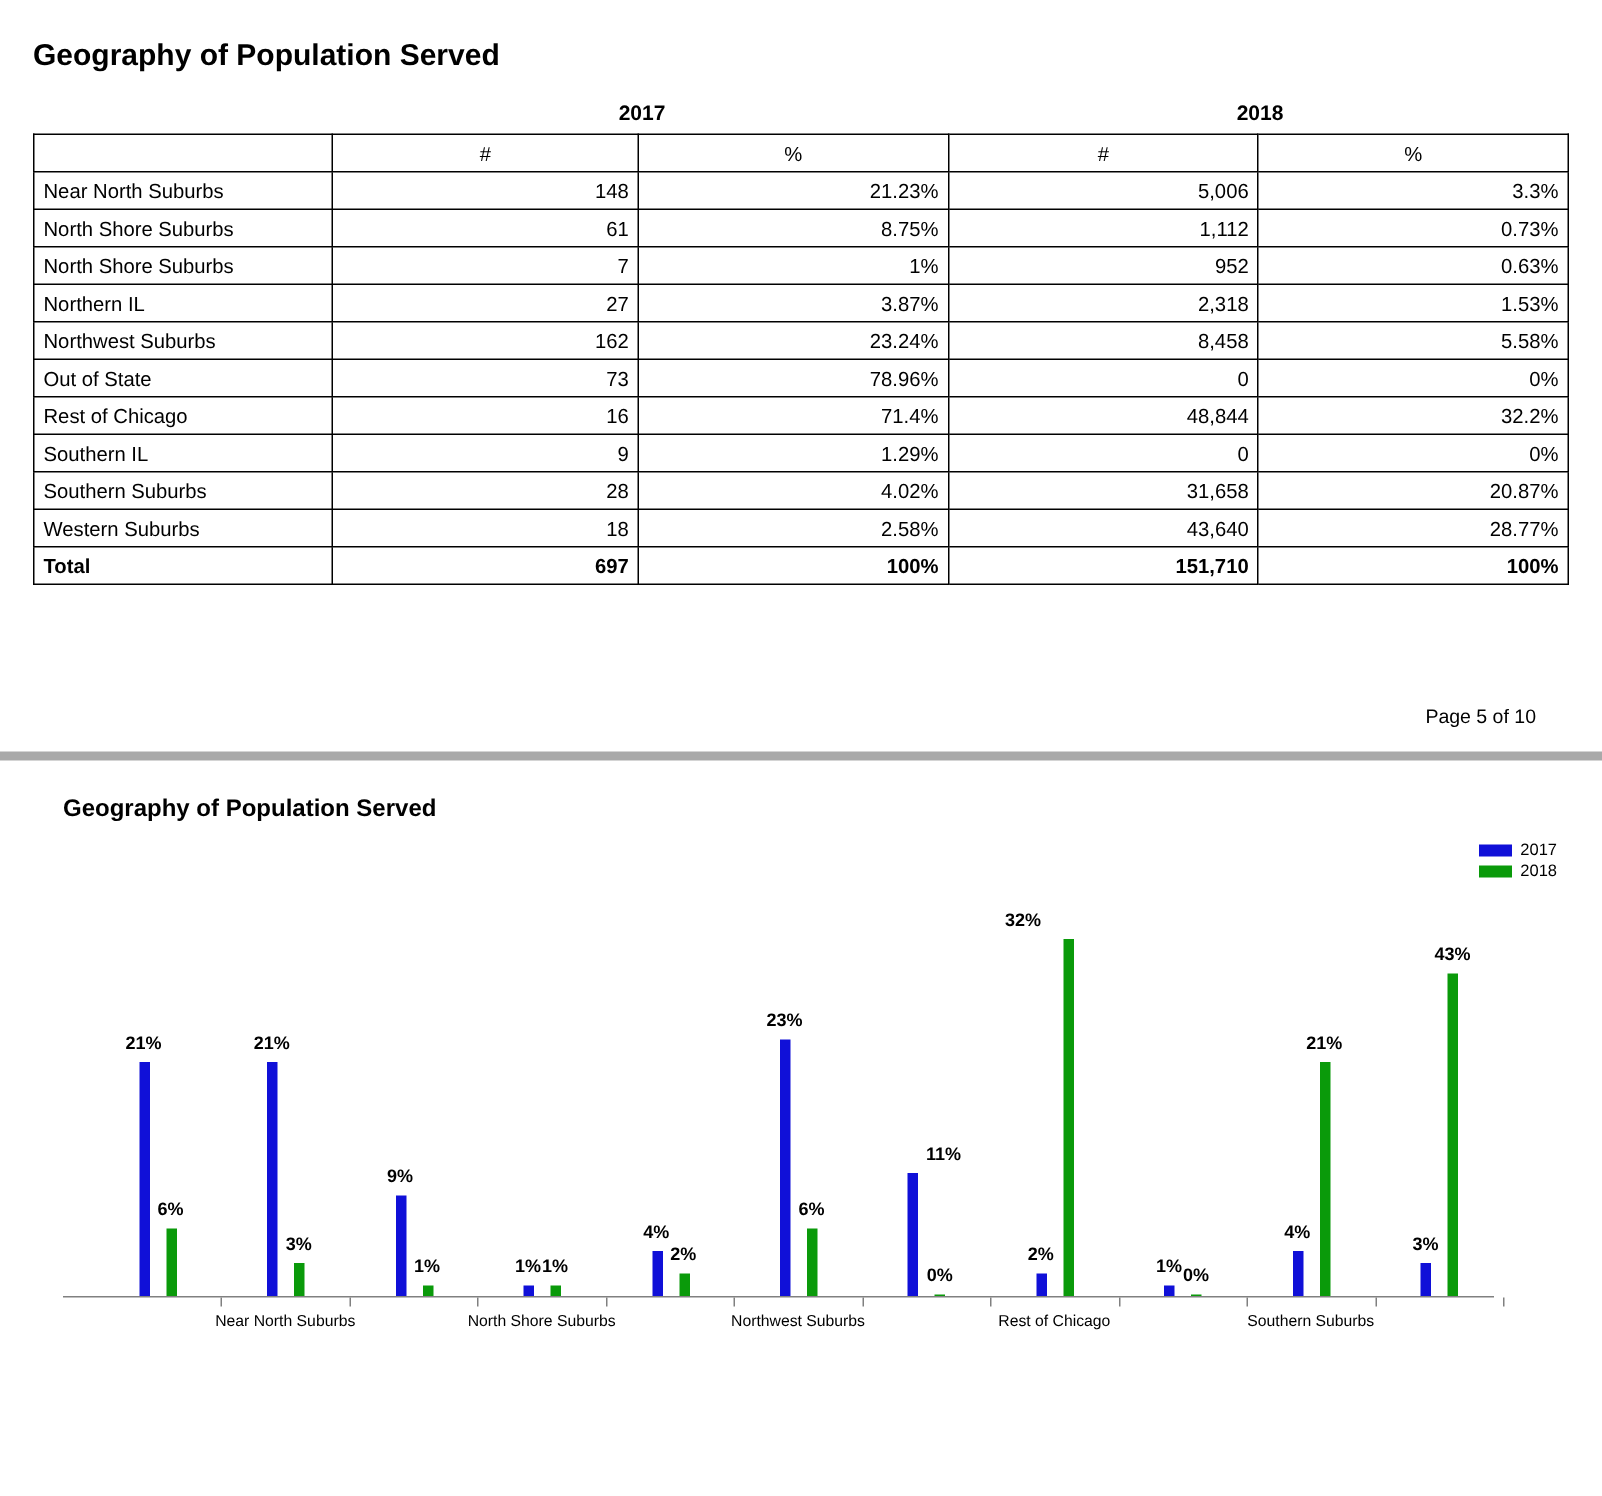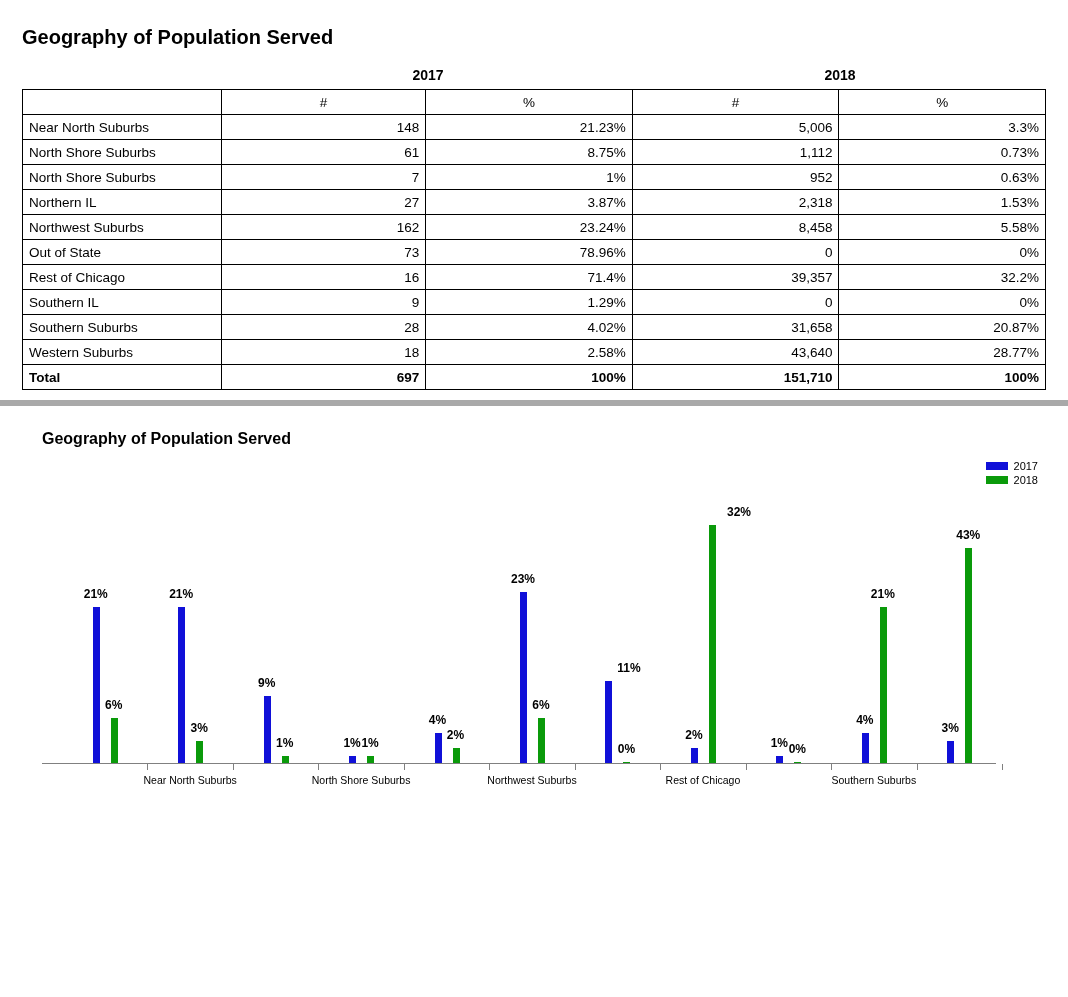--- a/index.html
+++ b/index.html
@@ -94,21 +94,21 @@
             <td class="lbl">Out of State</td>
             <td class="num">73</td>
             <td class="num">78.96%</td>
             <td class="num">0</td>
             <td class="num">0%</td>
           </tr>
           <tr>
             <td class="lbl">Rest of Chicago</td>
             <td class="num">16</td>
             <td class="num">71.4%</td>
-            <td class="num">39,357</td>
+            <td class="num">48,844</td>
             <td class="num">32.2%</td>
           </tr>
           <tr>
             <td class="lbl">Southern IL</td>
             <td class="num">9</td>
             <td class="num">1.29%</td>
             <td class="num">0</td>
             <td class="num">0%</td>
           </tr>
           <tr>
@@ -128,20 +128,21 @@
           <tr class="total">
             <td class="lbl">Total</td>
             <td class="num">697</td>
             <td class="num">100%</td>
             <td class="num">151,710</td>
             <td class="num">100%</td>
           </tr>
         </tbody>
   </table>
 
+  <div class="pagefoot">Page 5 of 10</div>
 </div>
 
 <div class="divider"></div>
 
 <div class="sec2">
   <h3 class="ctitle">Geography of Population Served</h3>
 
   <div class="legend">
     <div class="row">
           <span class="sw" style="background:#1010d8"></span>
@@ -201,21 +202,21 @@
         <div class="vlbl" style="left: 242.636px; bottom: 36.4286px;">1%</div>
         <div class="bar green" style="left: 325.091px; height: 7.42857px; background: rgb(10, 154, 10);"></div>
         <div class="vlbl" style="left: 328.091px; bottom: 36.4286px;">1%</div>
         <div class="bar green" style="left: 410.545px; height: 14.8571px; background: rgb(10, 154, 10);"></div>
         <div class="vlbl" style="left: 413.545px; bottom: 43.8571px;">2%</div>
         <div class="bar green" style="left: 496px; height: 44.5714px; background: rgb(10, 154, 10);"></div>
         <div class="vlbl" style="left: 499px; bottom: 73.5714px;">6%</div>
         <div class="bar green" style="left: 581.455px; height: 1px; background: rgb(10, 154, 10);"></div>
         <div class="vlbl" style="left: 584.455px; bottom: 30px;">0%</div>
         <div class="bar green" style="left: 666.909px; height: 237.714px; background: rgb(10, 154, 10);"></div>
-        <div class="vlbl" style="left: 697px; bottom: 266.714px;">32%</div>
+        <div class="vlbl" style="left: 640px; bottom: 266.714px;">32%</div>
         <div class="bar green" style="left: 752.364px; height: 1px; background: rgb(10, 154, 10);"></div>
         <div class="vlbl" style="left: 755.364px; bottom: 30px;">0%</div>
         <div class="bar green" style="left: 837.818px; height: 156px; background: rgb(10, 154, 10);"></div>
         <div class="vlbl" style="left: 840.818px; bottom: 185px;">21%</div>
         <div class="bar green" style="left: 923.273px; height: 215.429px; background: rgb(10, 154, 10);"></div>
         <div class="vlbl" style="left: 926.273px; bottom: 244.429px;">43%</div>
       </div>
 </div>
 
 </div>

